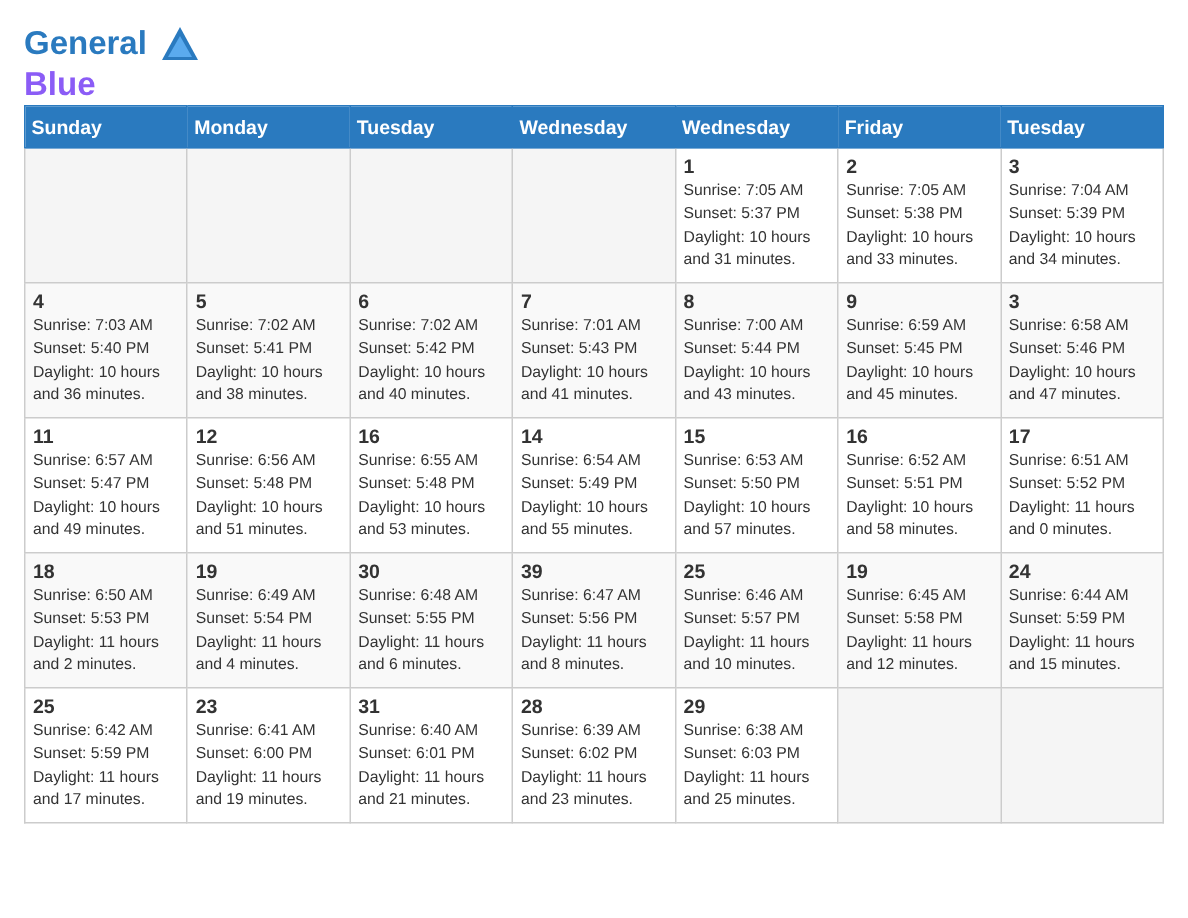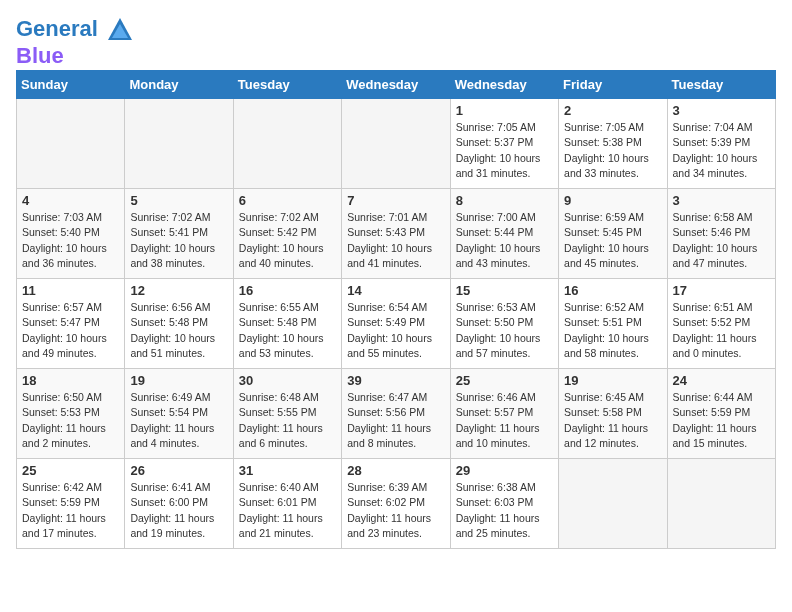--- a/index.html
+++ b/index.html
@@ -232,21 +232,21 @@
           <div class="day-num">24</div>
           <div class="day-info">Sunrise: 6:44 AM<br>Sunset: 5:59 PM<br>Daylight: 11 hours and 15 minutes.</div>
         </td>
       </tr>
       <tr>
         <td>
           <div class="day-num">25</div>
           <div class="day-info">Sunrise: 6:42 AM<br>Sunset: 5:59 PM<br>Daylight: 11 hours and 17 minutes.</div>
         </td>
         <td>
-          <div class="day-num">26</div>
+          <div class="day-num">23</div>
           <div class="day-info">Sunrise: 6:41 AM<br>Sunset: 6:00 PM<br>Daylight: 11 hours and 19 minutes.</div>
         </td>
         <td>
           <div class="day-num">31</div>
           <div class="day-info">Sunrise: 6:40 AM<br>Sunset: 6:01 PM<br>Daylight: 11 hours and 21 minutes.</div>
         </td>
         <td>
           <div class="day-num">28</div>
           <div class="day-info">Sunrise: 6:39 AM<br>Sunset: 6:02 PM<br>Daylight: 11 hours and 23 minutes.</div>
         </td>

